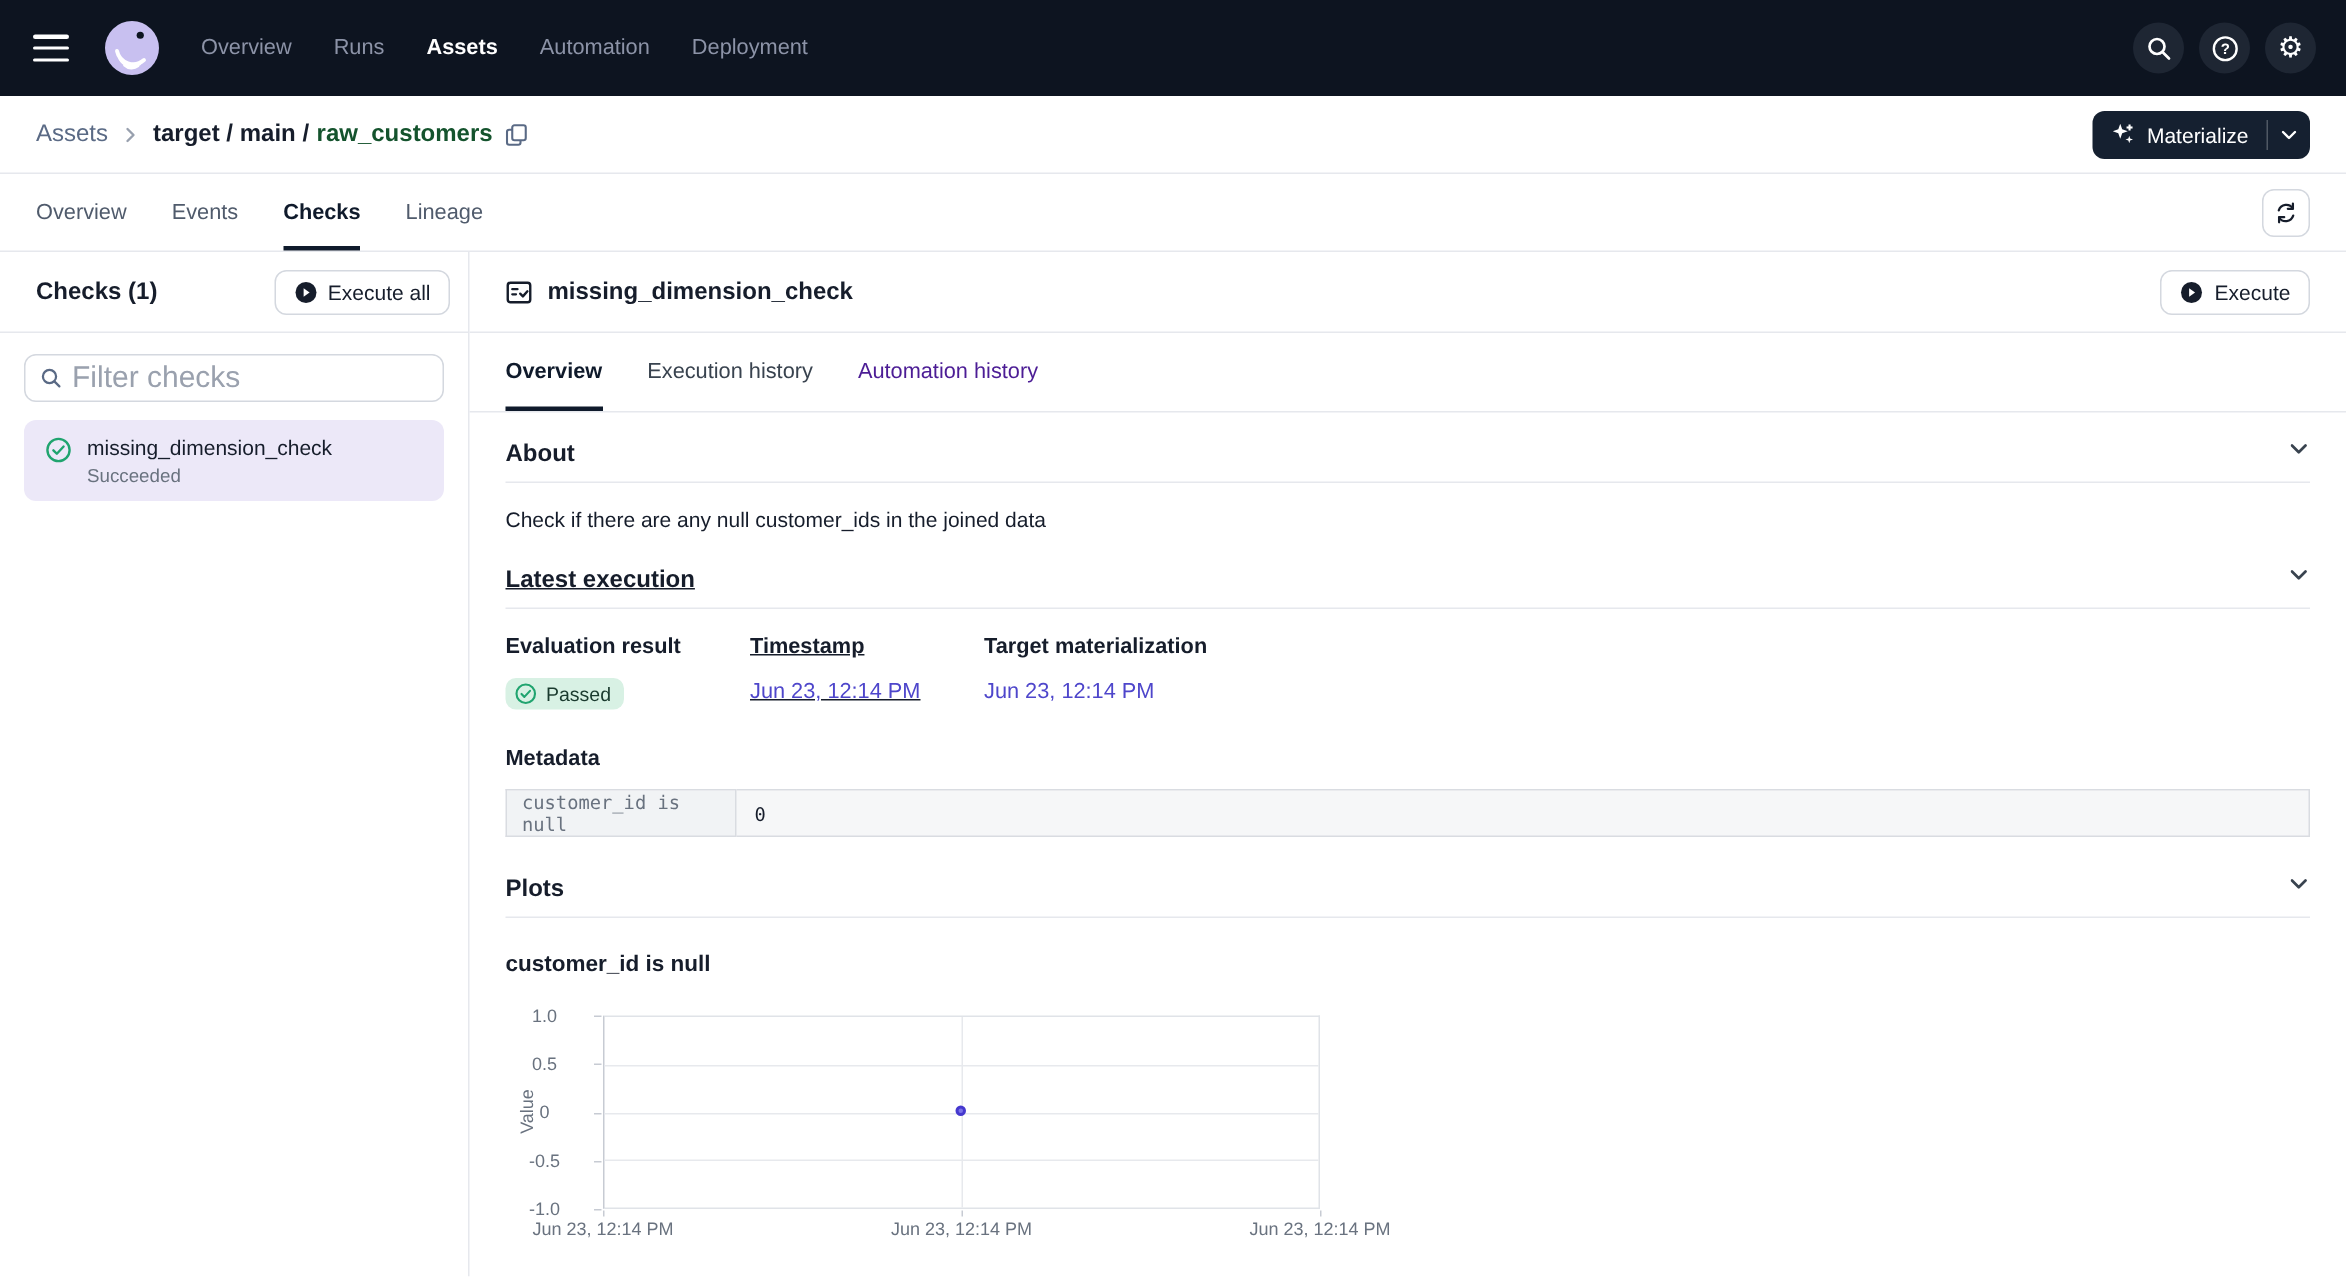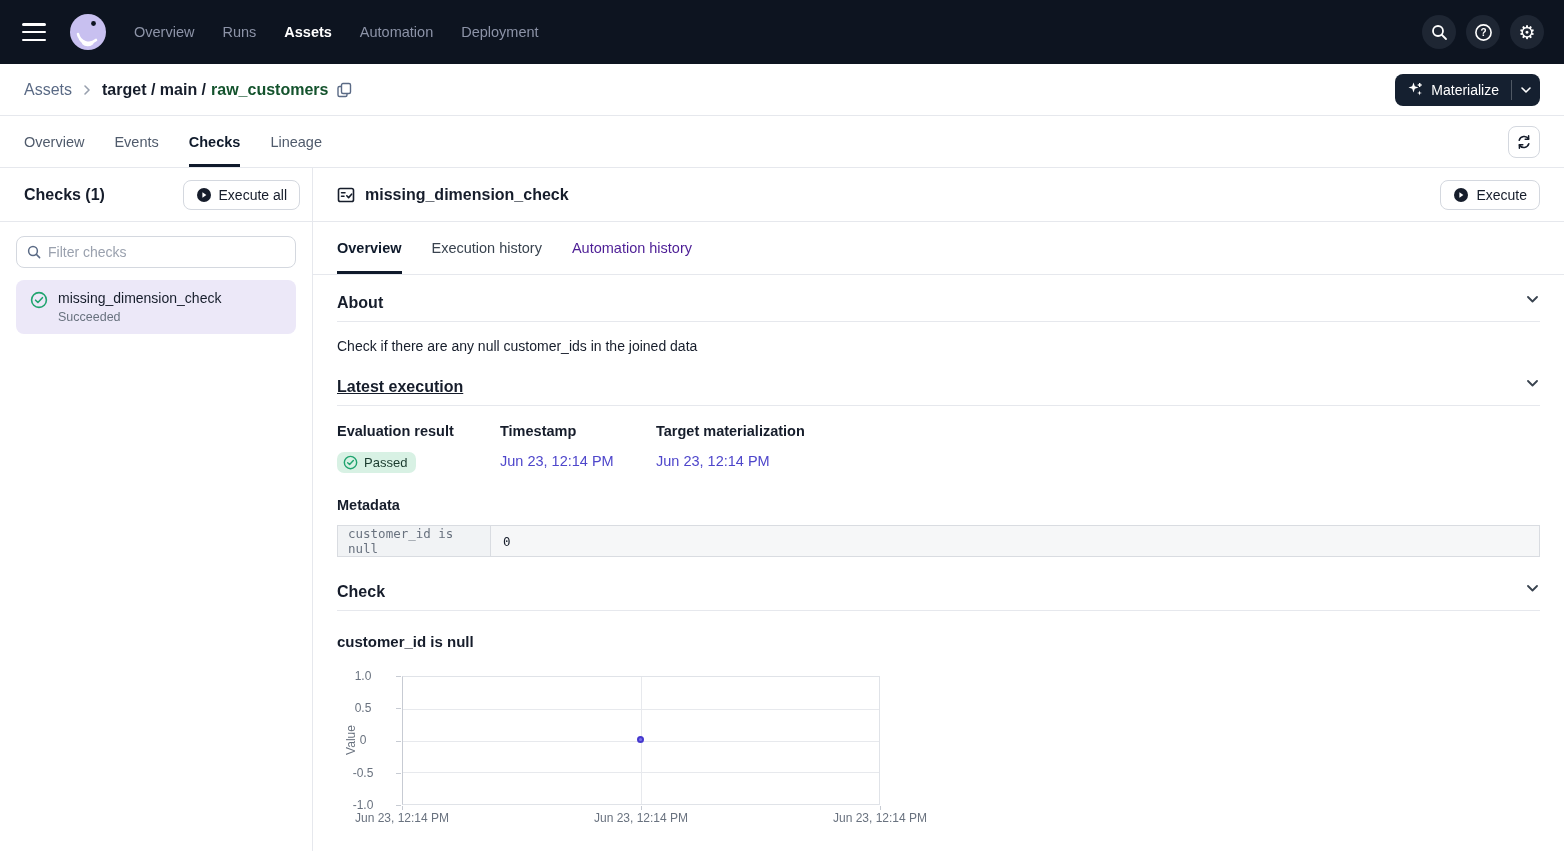--- a/index.html
+++ b/index.html
@@ -39,21 +39,21 @@
 
   
   .content-row { display:flex; height:683px; }
 
   
   .left-panel { width:313px; flex:none; border-right:1px solid #E6E8ED; display:flex; flex-direction:column; }
   .panel-head { height:54px; flex:none; border-bottom:1px solid #E6E8ED; display:flex; align-items:center; justify-content:space-between; padding:0 12px 0 24px; }
   .panel-title { font-size:16px; font-weight:700; }
   .btn { height:30px; background:#fff; border:1px solid #D4D8DF; border-radius:8px; display:inline-flex; align-items:center; gap:7px; padding:0 12px; font-size:14px; color:#161D2B; cursor:pointer; }
   .filter-box { margin:14px 16px 6px; height:32px; border:1px solid #D4D8DF; border-radius:8px; display:flex; align-items:center; gap:7px; padding:0 10px; background:#fff; }
-  .filter-box input { border:none; outline:none; flex:1; font-size:14px; font-family:"Liberation Sans", sans-serif; color:#161D2B; background:transparent; }
+  .filter-box input { border:none; outline:none; flex:1; font-size:20px; font-family:"Liberation Sans", sans-serif; color:#161D2B; background:transparent; }
   .filter-box input::placeholder { color:#9AA1AE; }
   .check-item { margin:6px 16px; background:#ECE8F8; border-radius:8px; padding:10px 12px 10px 14px; display:flex; gap:10px; cursor:pointer; }
   .check-item .txt { display:flex; flex-direction:column; gap:4px; }
   .check-name { font-size:14px; color:#161D2B; }
   .check-status { font-size:12.5px; color:#69727F; }
 
   
   .main-panel { flex:1; min-width:0; display:flex; flex-direction:column; }
   .main-head { height:54px; flex:none; border-bottom:1px solid #E6E8ED; display:flex; align-items:center; padding:0 24px; gap:10px; }
   .main-title { font-size:16px; font-weight:700; }
@@ -67,21 +67,21 @@
   .detail-body { padding:0 24px; position:relative; }
   .section-head { display:flex; align-items:flex-start; justify-content:space-between; margin-top:19px; }
   .section-head h2 { font-size:16px; font-weight:700; }
   .caret-btn { cursor:pointer; display:flex; align-items:center; padding:2px; }
   .hr { border:none; border-top:1px solid #E6E8ED; margin:9px 0 0; }
   .about-text { margin-top:16px; font-size:14px; color:#161D2B; }
 
   .exec-grid { display:flex; margin-top:17px; }
   .exec-col h3 { font-size:14.5px; font-weight:700; margin-bottom:13px; }
   .exec-col.c1 { width:163px; }
-  .exec-col.c2 { width:156px; }
+  .exec-col.c2 { width:156px;text-decoration:underline; }
   .badge { display:inline-flex; align-items:center; gap:6px; background:#D8F1E4; border-radius:7px; padding:3px 9px 3px 6px; font-size:13px; color:#1A3A2E;justify-content:center; }
   .tslink { font-size:14.5px; color:#4E46CB; cursor:pointer; text-decoration:none; }
 
   .meta-heading { margin-top:23px; font-size:14.5px; font-weight:700; }
   table.meta { margin-top:12px; width:100%; border-collapse:collapse; border:1px solid #D9DCE1; }
   table.meta td { height:27px; font-family:"DejaVu Sans Mono", monospace; font-size:12.5px; }
   td.meta-key { width:153px; background:#F1F3F5; color:#69727F; border-right:1px solid #D9DCE1; padding:0 10px; }
   td.meta-val { background:#F6F7F8; color:#161D2B; padding:0 12px; }
 
   .plot-title { margin-top:22px; font-size:15px; font-weight:700; }
@@ -309,21 +309,21 @@
       <table class="meta">
         <tbody>
             <tr>
           <td class="meta-key">customer_id is null</td>
           <td class="meta-val">0</td>
         </tr>
       </tbody>
         </table>
 
       <div class="section-head" style="margin-top:26px;">
-        <h2>Check</h2>
+        <h2>Plots</h2>
         <span class="caret-btn">
           <svg width="11" height="7" viewBox="0 0 11 7">
               <path d="M1 1l4.5 4.5L10 1" fill="none" stroke="#39434F" stroke-width="1.8" stroke-linecap="round" stroke-linejoin="round"></path>
             </svg>
         </span>
       </div>
       <hr class="hr">
 
       <div class="plot-title">customer_id is null</div>
 

